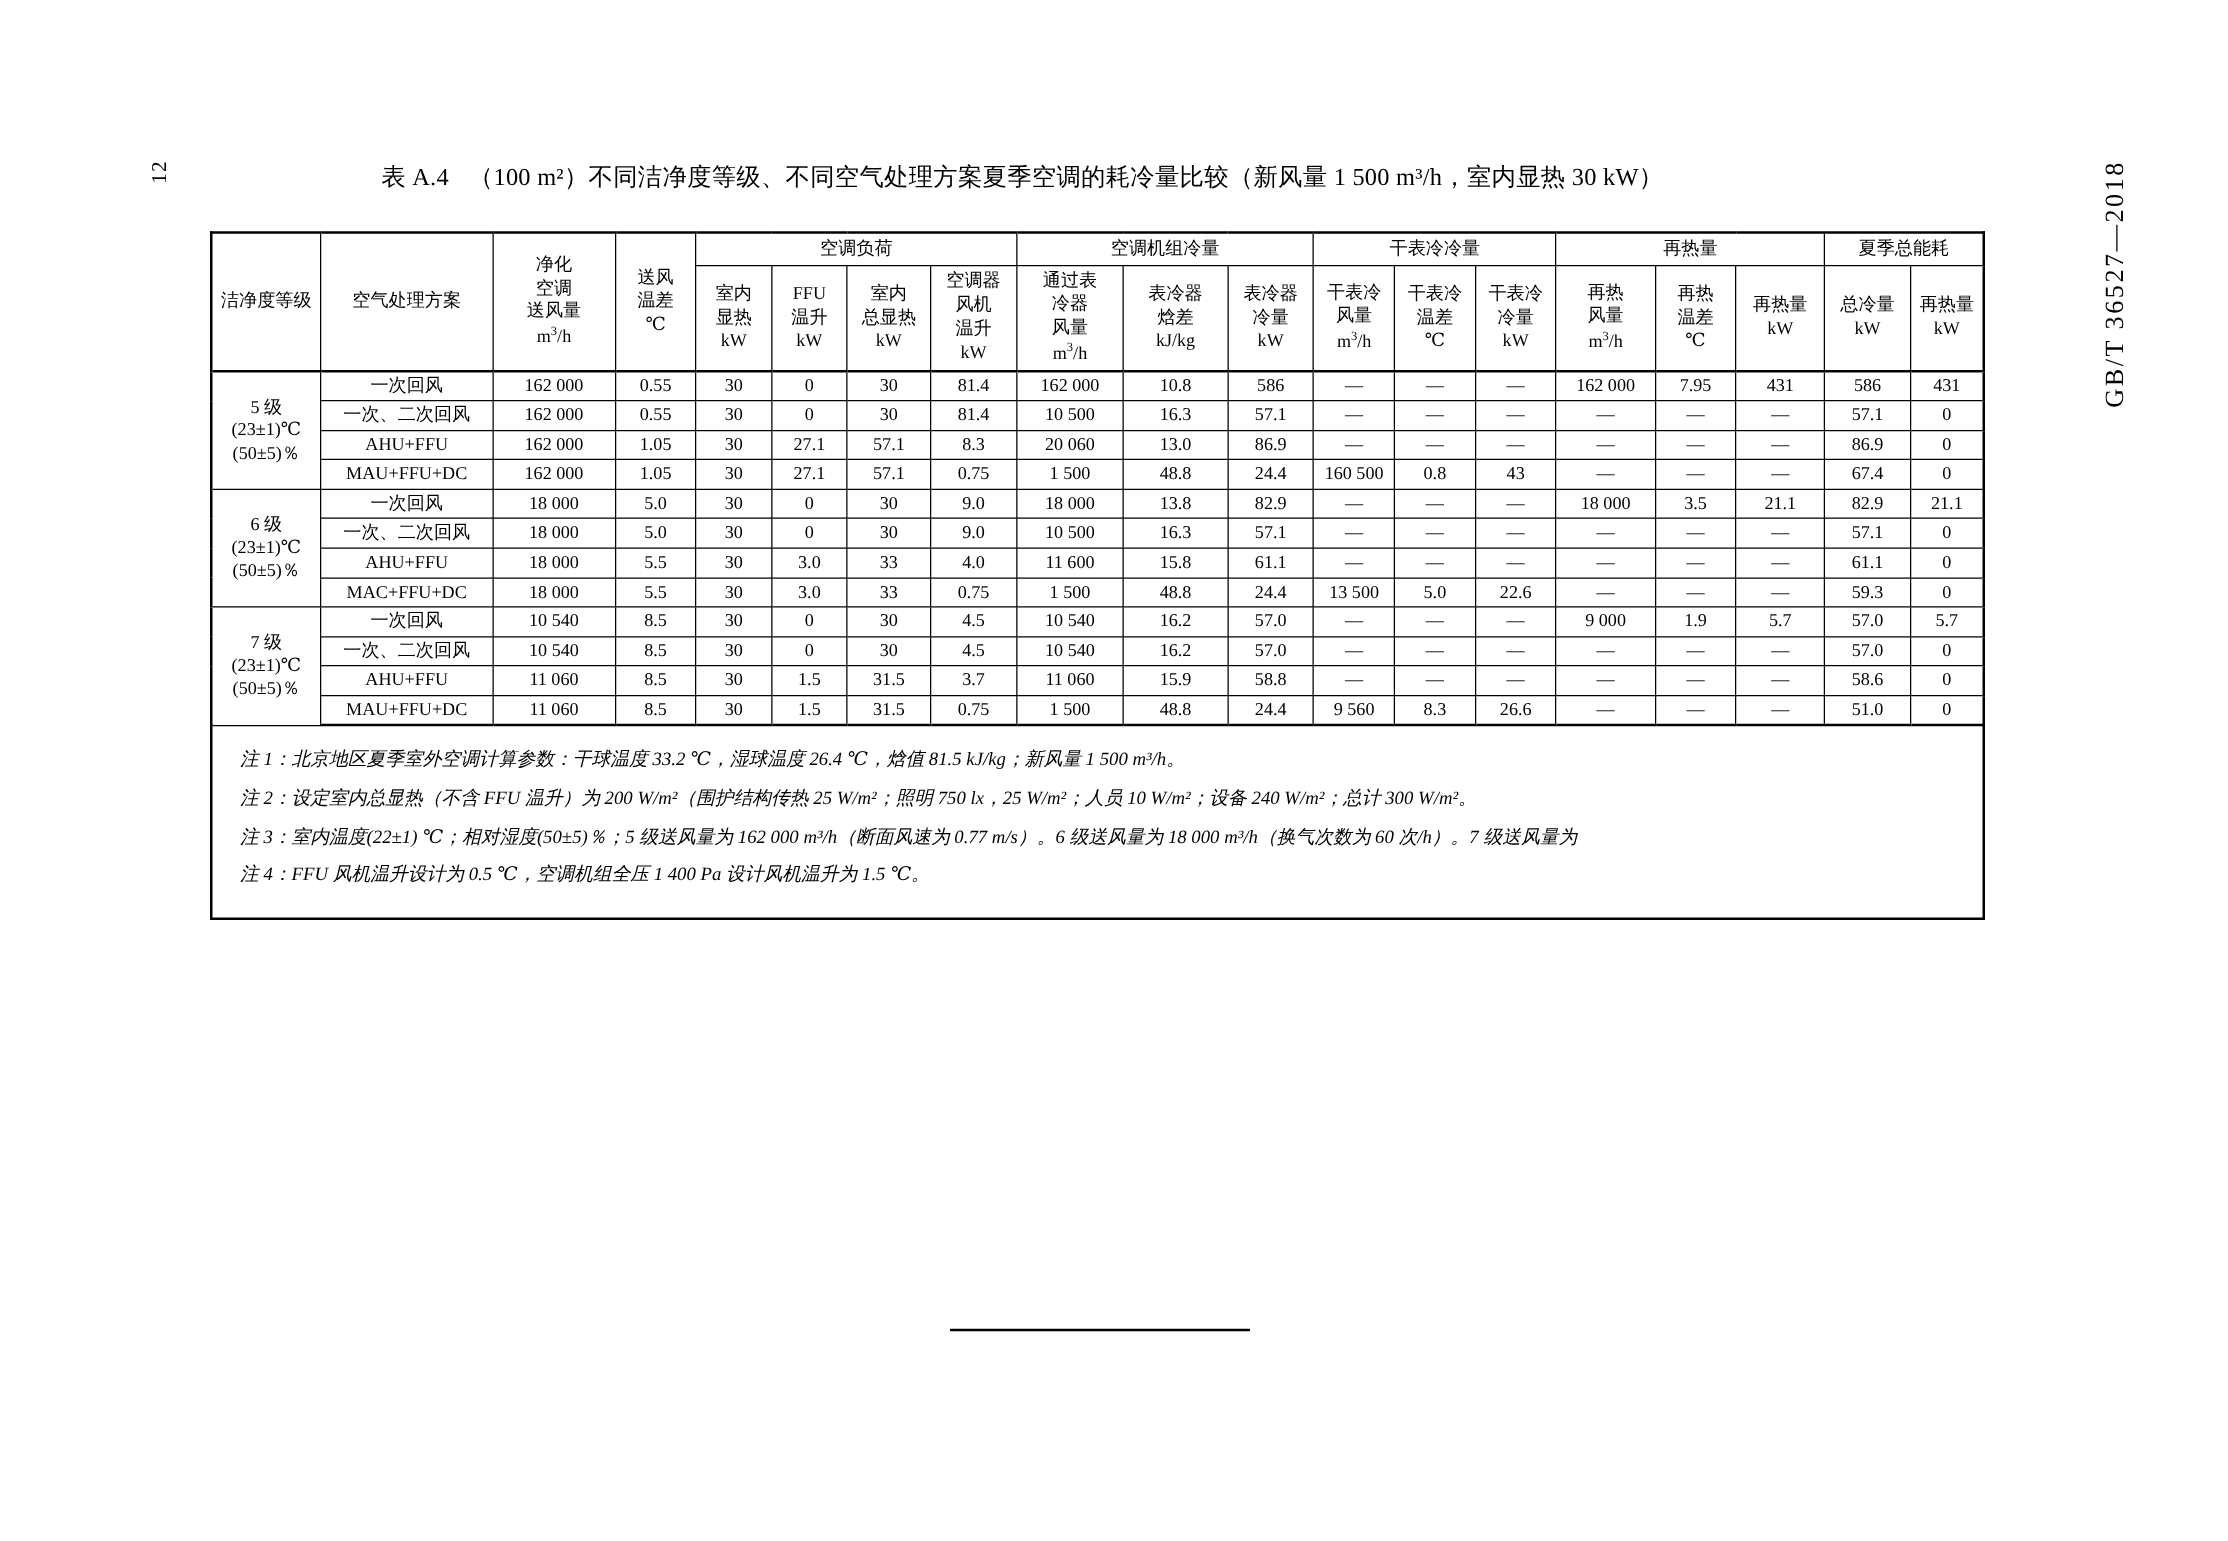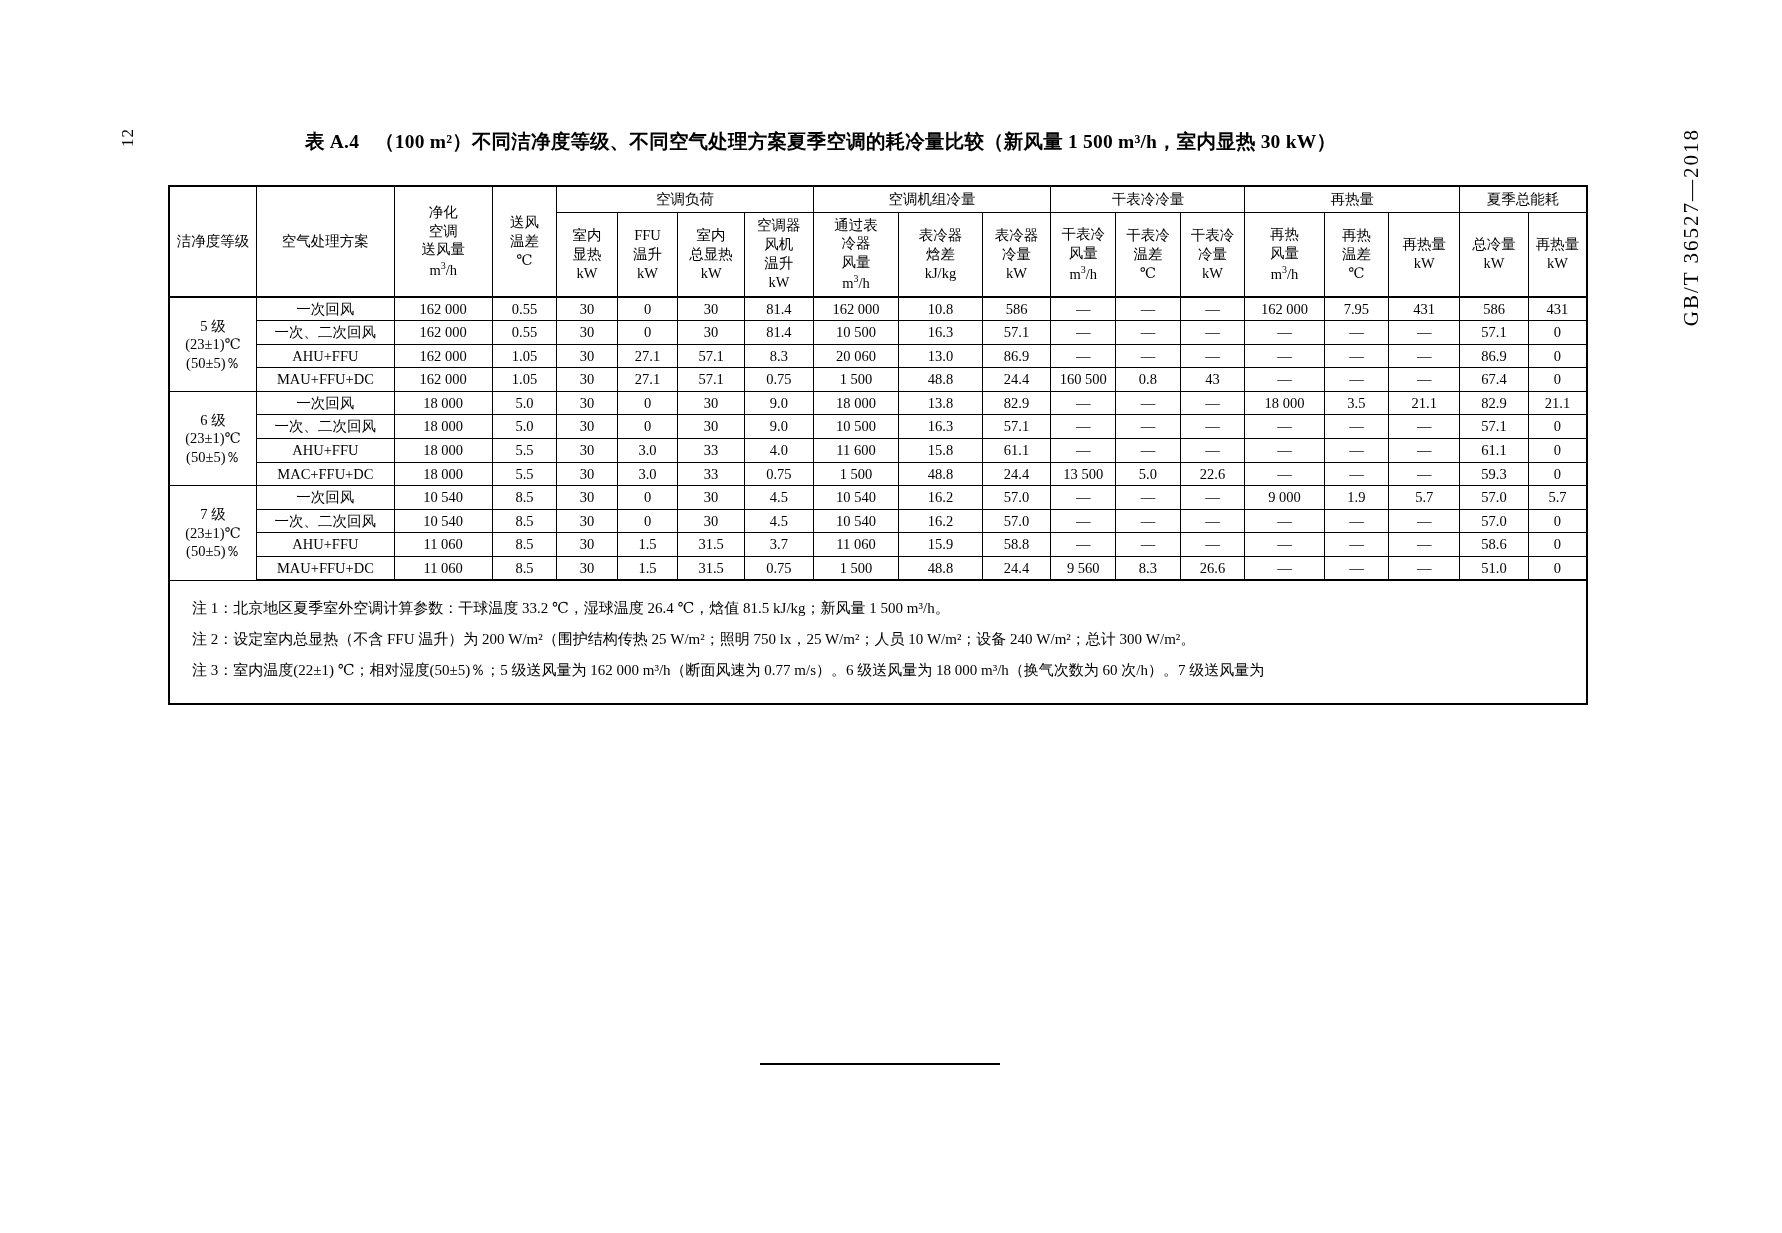--- a/index.html
+++ b/index.html
@@ -46,21 +46,21 @@
     transform: rotate(180deg);
     font-family: "Liberation Serif", serif;
     white-space: nowrap;
   }
 
   .title {
     position: absolute;
     left: 305px;
     top: 128px;
     font-size: 19.5px;
-    font-weight: bold;
+    font-weight: normal;
     white-space: nowrap;
     letter-spacing: 0.2px;
   }
   .title .gap { display: inline-block; width: 16px; }
 
   
   .tbl-wrap {
     position: absolute;
     left: 168px;
     top: 185px;
@@ -102,21 +102,21 @@
     position: absolute;
     left: 168px;
     width: 1420px;
     box-sizing: border-box;
     border: 2px solid #000;
     border-top: none;
     padding: 14px 18px 18px 22px;
     font-size: 15px;
     line-height: 2.05;
   }
-  .note-line { white-space: nowrap; }
+  .note-line { white-space: nowrap; font-style: italic; }
   .note-indent { padding-left: 96px; white-space: nowrap; }
 
   .footer-rule {
     position: absolute;
     left: 760px;
     top: 1063px;
     width: 240px;
     border-top: 2px solid #000;
   }
 </style>
@@ -531,16 +531,17 @@
             <td class="data outer-r thick-b">0</td>
           </tr>
         </tbody>
     </table>
   </div>
 
   <div class="notes" id="notes" style="top: 579px;">
       <div class="note-line">注 1：北京地区夏季室外空调计算参数：干球温度 33.2 ℃，湿球温度 26.4 ℃，焓值 81.5 kJ/kg；新风量 1 500 m³/h。</div>
       <div class="note-line">注 2：设定室内总显热（不含 FFU 温升）为 200 W/m²（围护结构传热 25 W/m²；照明 750 lx，25 W/m²；人员 10 W/m²；设备 240 W/m²；总计 300 W/m²。</div>
       <div class="note-line">注 3：室内温度(22±1) ℃；相对湿度(50±5)％；5 级送风量为 162 000 m³/h（断面风速为 0.77 m/s）。6 级送风量为 18 000 m³/h（换气次数为 60 次/h）。7 级送风量为</div>
+      <div class="note-line">注 4：FFU 风机温升设计为 0.5 ℃，空调机组全压 1 400 Pa 设计风机温升为 1.5 ℃。</div>
     </div>
 
   <div class="footer-rule"></div>
 </div>
 
 </body></html>

